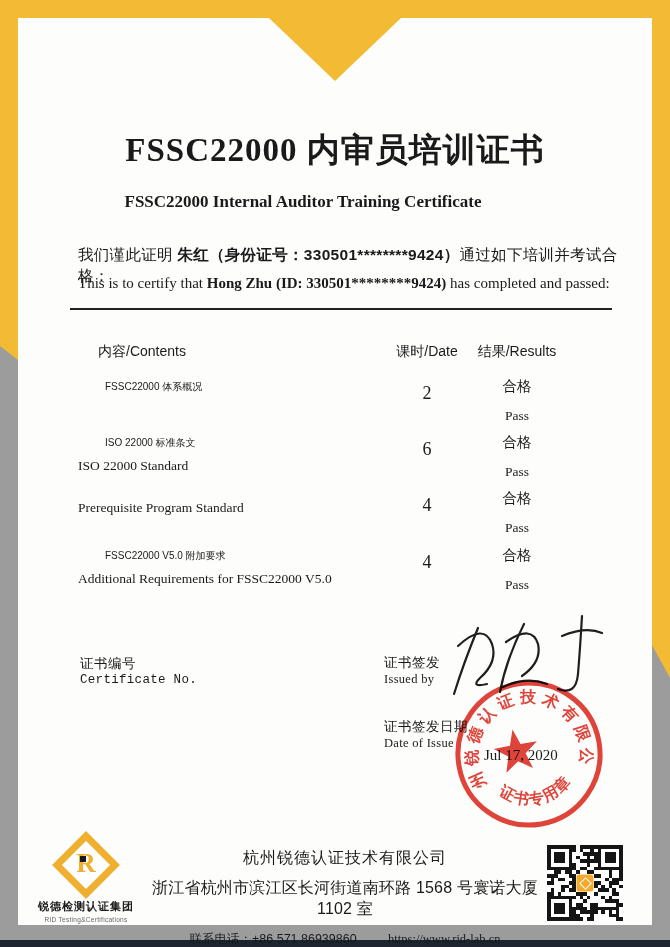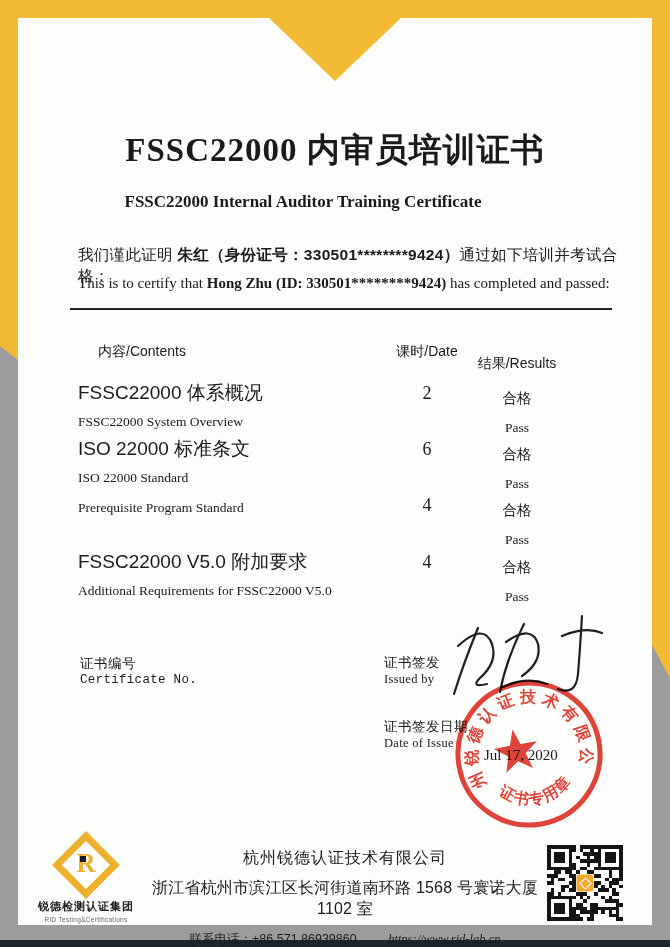--- a/index.html
+++ b/index.html
@@ -27,23 +27,23 @@
   .certify-cn b{font-weight:bold;}
   .certify-en{position:absolute;left:78px;top:275px;width:540px;
       font-family:"Liberation Serif","DejaVu Serif",serif;font-size:15px;}
   .rule{position:absolute;left:70px;top:308px;width:542px;height:2px;background:#222;}
   
   .trow{position:absolute;left:78px;width:534px;}
   .t-head{top:343px;font-size:14px;}
   .t-head .c-contents{left:20px;}
   .c-contents{position:absolute;left:0;top:0;}
   .c-hours{position:absolute;left:309px;top:0;width:80px;text-align:center;}
-  .c-results{position:absolute;left:399px;top:12px;width:80px;text-align:center;}
+  .c-results{position:absolute;left:399px;top:0;width:80px;text-align:center;}
   .r1{top:380px;} .r2{top:436px;} .r3{top:492px;} .r4{top:549px;}
-  .row-cn{font-size:19px;}
+  .row-cn{font-size:10px;margin-left:27px;}
   .row-en{font-family:"Liberation Serif","DejaVu Serif",serif;font-size:13.5px;margin-top:8px;}
   .hours-num{font-family:"Liberation Serif","DejaVu Serif",serif;font-size:18px;margin-top:3px;}
   .res-cn{font-size:14.5px;margin-top:-3px;}
   .res-en{font-family:"Liberation Serif","DejaVu Serif",serif;font-size:13.5px;margin-top:12px;}
   
   .lbl-cn{position:absolute;font-size:13.5px;letter-spacing:.5px;}
   .lbl-en{position:absolute;font-family:"Liberation Serif","DejaVu Serif",serif;font-size:12.5px;letter-spacing:.3px;}
   .certno-cn{left:80px;top:655px;} .certno-en{left:80px;top:673px;font-family:Liberation Mono, monospace;}
   .certno-val{position:absolute;left:86px;top:707px;
       font-family:"Liberation Serif","DejaVu Serif",serif;font-size:15.5px;letter-spacing:.6px;}
@@ -63,21 +63,21 @@
   .logo-r{position:absolute;left:50%;top:50%;transform:translate(-50%,-54%);
       font:bold 27px "Liberation Serif","DejaVu Serif",serif;color:#f0b02f;}
   .logo-r-dot{position:absolute;left:23px;top:20px;width:6px;height:6px;background:#1a1a1a;}
   .logo-cn{margin-top:5px;font-size:11px;font-weight:bold;letter-spacing:1px;}
   .logo-en{margin-top:2px;font-size:6.5px;color:#666;letter-spacing:.3px;}
   .company-block{position:absolute;left:145px;top:848px;width:400px;text-align:center;}
   .company-name{font-size:16px;letter-spacing:1px;}
   .company-addr{margin-top:9px;font-size:16px;letter-spacing:.2px;}
   .company-contact{margin-top:11px;font-size:12.5px;}
   .company-contact .site{margin-left:28px;
-      font-family:"Liberation Serif","DejaVu Serif",serif;font-style:italic;}
+      font-family:"Liberation Serif","DejaVu Serif",serif;}
   .qr{position:absolute;left:547px;top:845px;width:76px;height:76px;background:#fff;
       display:grid;grid-template-columns:repeat(21,1fr);grid-template-rows:repeat(21,1fr);}
   .qm.on{background:#151515;}
   .qr-badge{position:absolute;left:50%;top:50%;transform:translate(-50%,-50%);
       width:17px;height:17px;background:#f2a92d;border-radius:3px;}
   .qr-badge::after{content:"";position:absolute;left:50%;top:50%;width:7px;height:7px;
       transform:translate(-50%,-50%) rotate(45deg);border:1.5px solid #fff;}
 </style>
 </head>
 <body>
@@ -102,21 +102,20 @@
 
   <div class="trow t-head">
     <div class="c-contents">内容/Contents</div>
     <div class="c-hours">课时/Date</div>
     <div class="c-results">结果/Results</div>
   </div>
 
   <div class="trow r1">
     <div class="c-contents">
       <div class="row-cn">FSSC22000 体系概况</div>
-      <div class="row-en">FSSC22000 System Overview</div>
     </div>
     <div class="c-hours">
       <div class="hours-num">2</div>
     </div>
     <div class="c-results">
       <div class="res-cn">合格</div>
       <div class="res-en">Pass</div>
     </div>
   </div>
 

